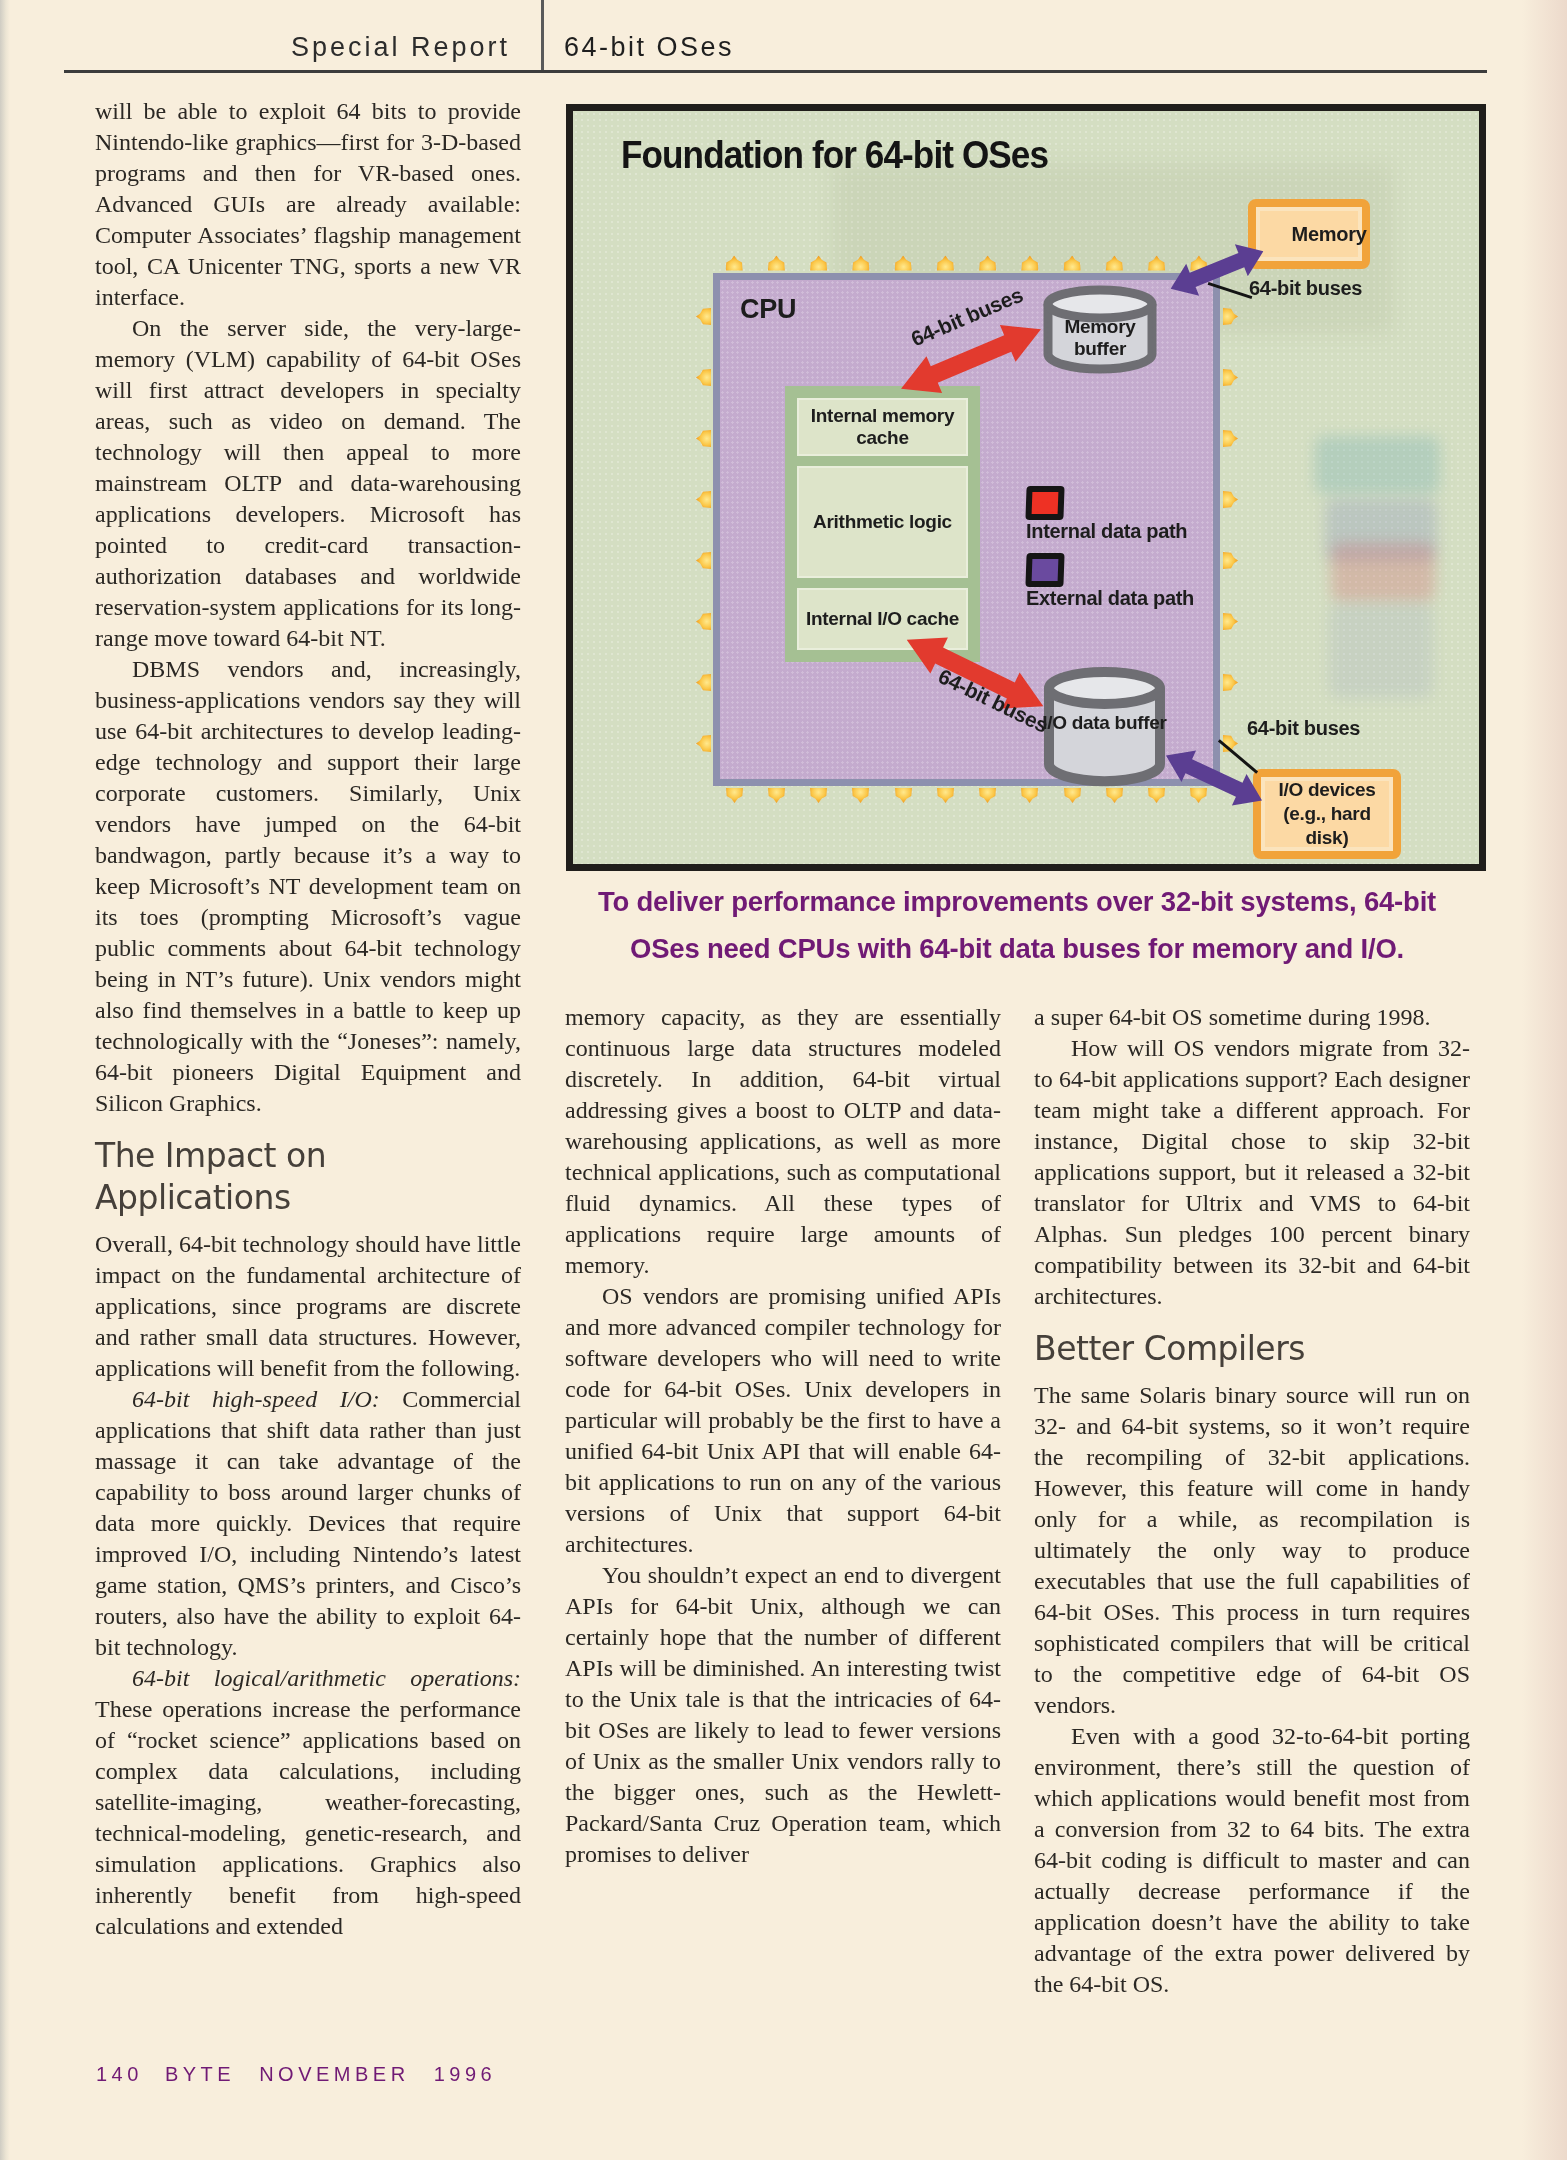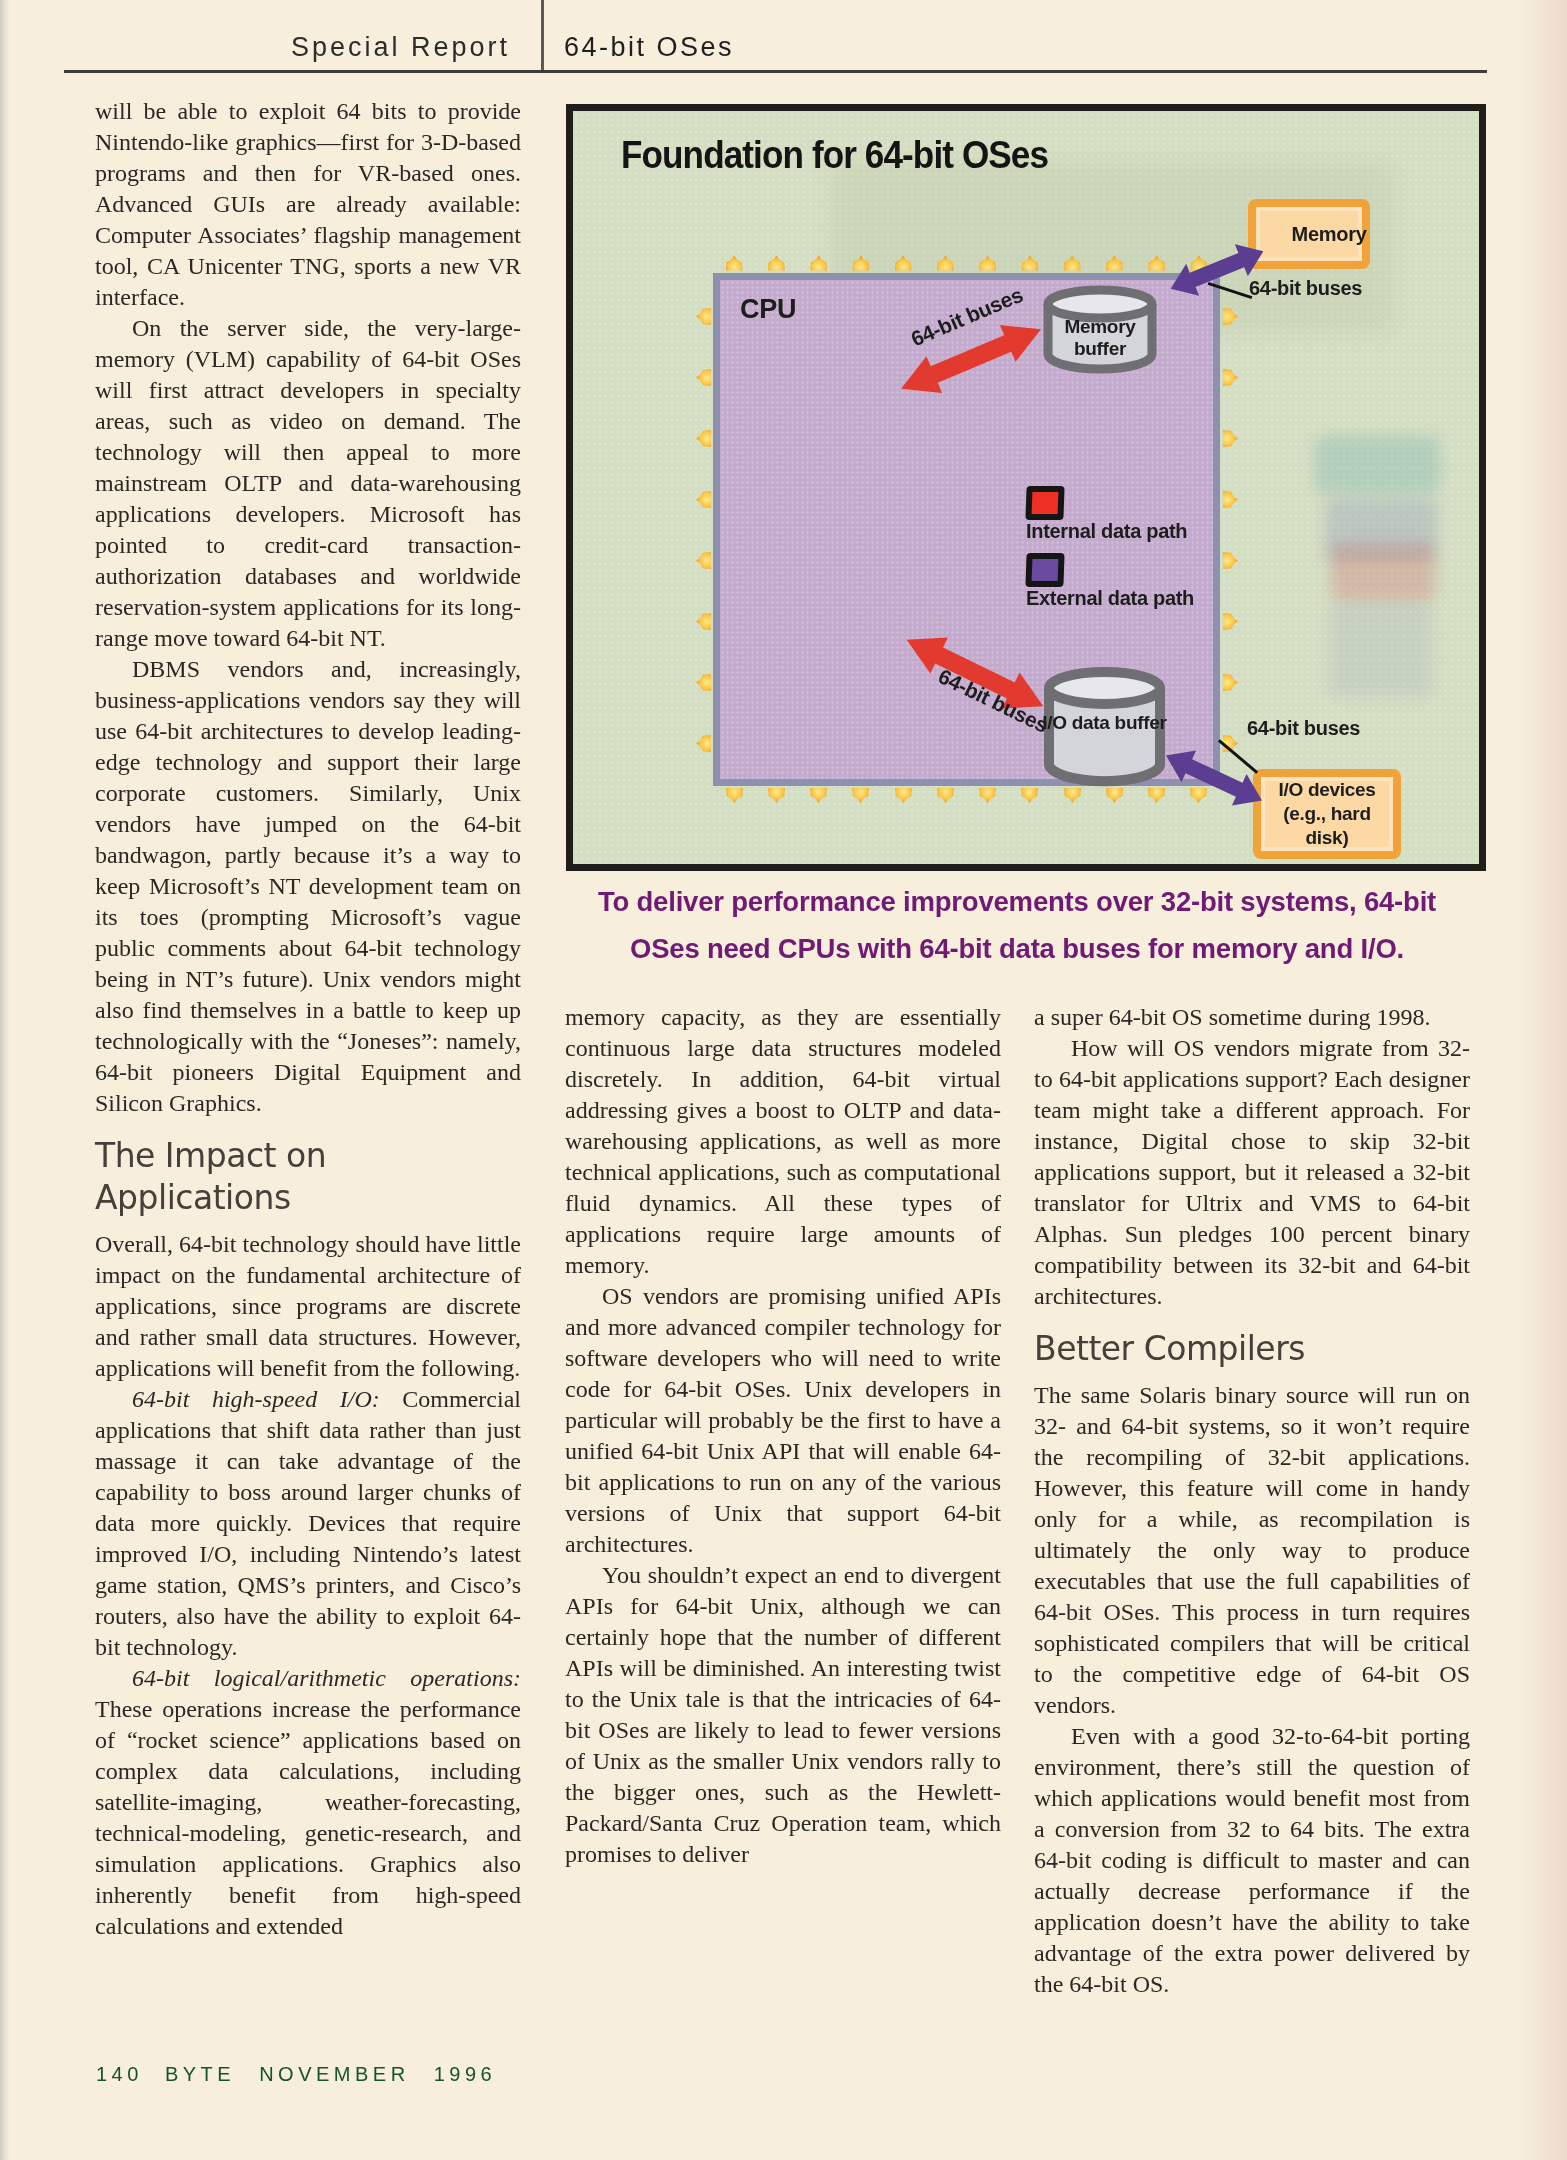--- a/index.html
+++ b/index.html
@@ -86,21 +86,21 @@
   .arrow .red{fill:#e23a2e;}
   .arrow .purple{fill:#5b3e92;}
   .bus-label{position:absolute;text-align:center;font-size:21px;white-space:nowrap;}
   .callout{position:absolute;height:3px;background:#141414;}
   
   .caption{position:absolute;left:563px;top:878px;width:908px;text-align:center;
     font-family:"Liberation Sans",sans-serif;font-weight:700;font-size:27.5px;
     line-height:47px;color:#701a75;letter-spacing:-0.2px;}
   
   .footer{position:absolute;left:96px;top:2063px;font-family:"Liberation Sans",sans-serif;
-    font-size:20px;letter-spacing:4.5px;color:#14532d;}
+    font-size:20px;letter-spacing:4.5px;color:#701a75;}
   .footer .pgnum{margin-right:22px;}
   .footer .mag{word-spacing:14px;}
 </style>
 </head>
 <body>
 
 <div>
 
   <div class="hdr-section">Special Report</div>
   <div class="hdr-vrule"></div>
@@ -170,20 +170,25 @@
         <span class="bump"></span>
         <span class="bump"></span>
         <span class="bump"></span>
         <span class="bump"></span>
         <span class="bump"></span>
         <span class="bump"></span>
       </div>
 
     <div class="cpu">
       <div class="cpu-label fig-text">CPU</div>
+      <div class="stack">
+        <div class="stack-box b1 fig-text">Internal memory cache</div>
+        <div class="stack-box b2 fig-text">Arithmetic logic</div>
+        <div class="stack-box b3 fig-text">Internal I/O cache</div>
+      </div>
       <div class="legend">
         <div class="legend-row">
           <span class="swatch swatch-red"></span>
           <span class="fig-text">Internal data path</span>
         </div>
         <div class="legend-row">
           <span class="swatch swatch-purple"></span>
           <span class="fig-text">External data path</span>
         </div>
       </div>

